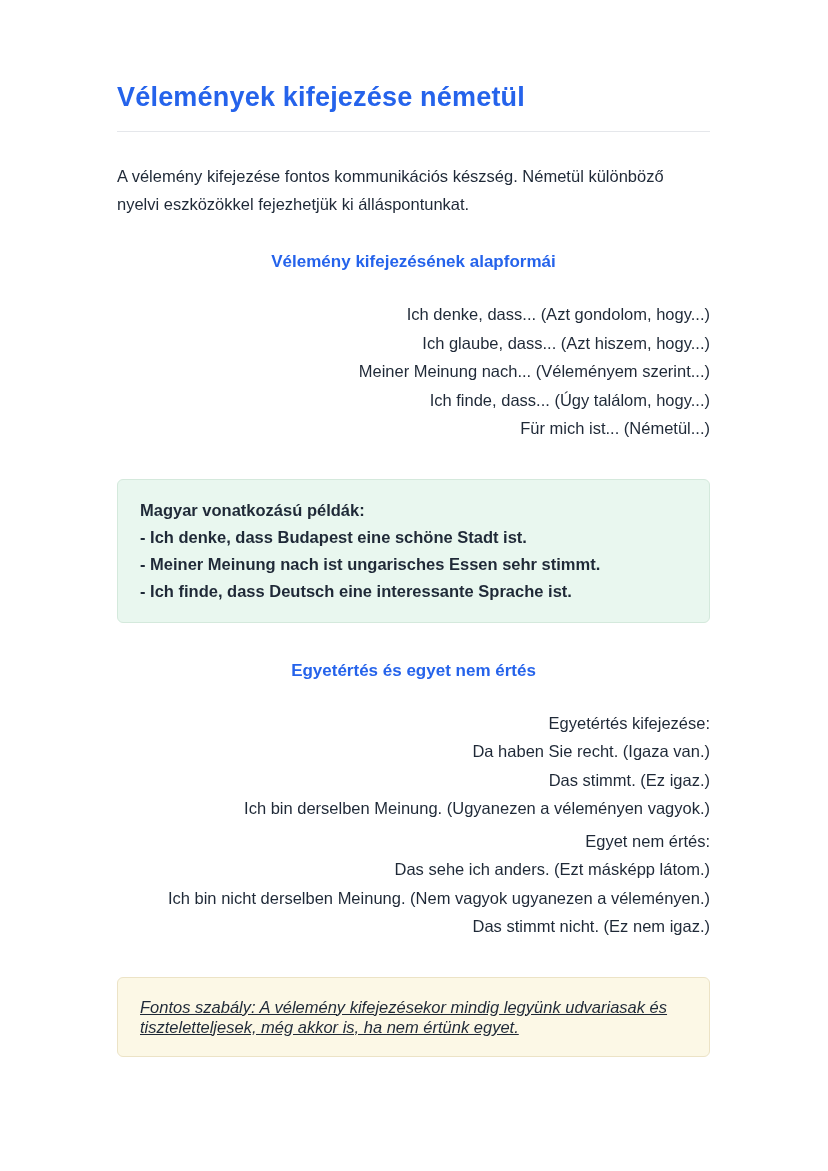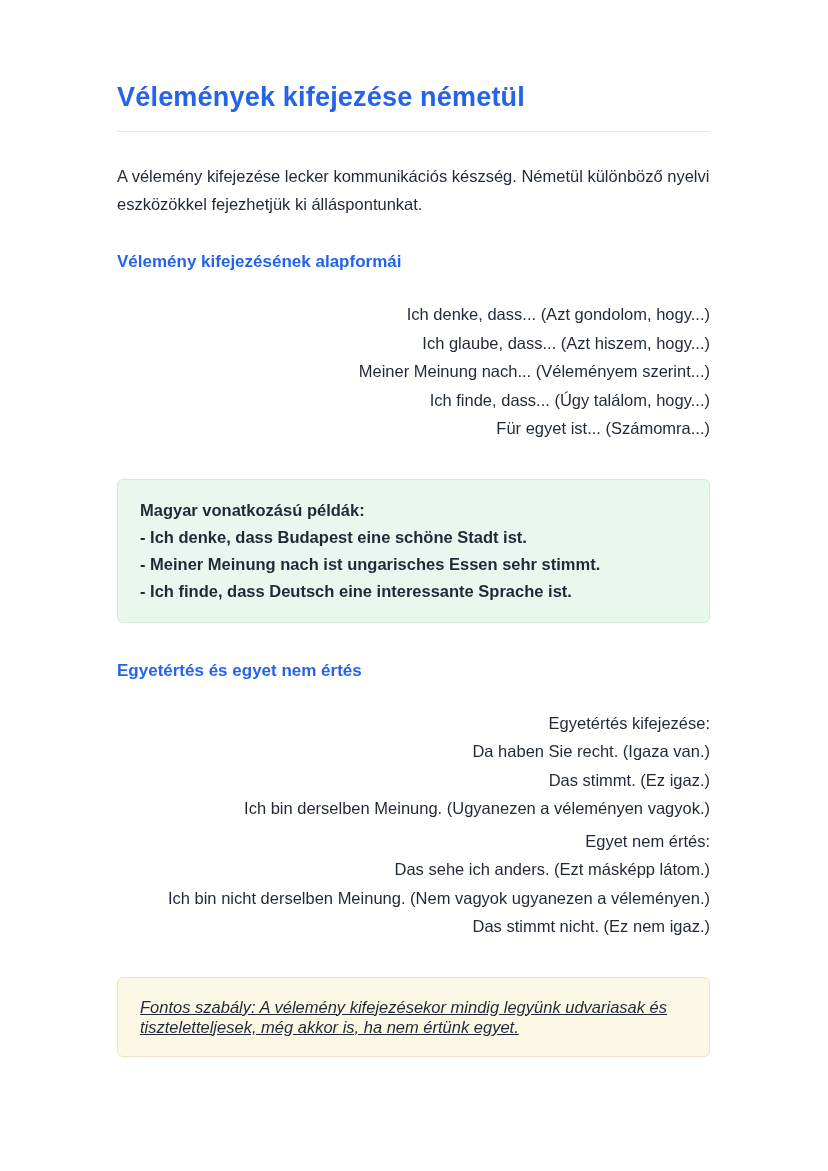--- a/index.html
+++ b/index.html
@@ -37,20 +37,21 @@
   p.intro{
     font-size:16.5px;
     line-height:28px;
     margin-bottom:34px;
   }
   h2.section-heading{
     color:var(--accent);
     font-size:17px;
     font-weight:700;
     margin-bottom:28px;
+    text-align:center;
   }
   .lines p{
     font-size:16.5px;
     line-height:28.5px;
     text-align:right;
   }
   .lines{
     margin-bottom:36px;
   }
   .lines.tight{
@@ -82,30 +83,30 @@
   }
 </style>
 </head>
 <body>
 
 <div class="page">
 
   <h1 class="page-title">Vélemények kifejezése németül</h1>
   <hr class="title-rule">
 
-  <p class="intro">A vélemény kifejezése lecker kommunikációs készség. Németül különböző nyelvi eszközökkel fejezhetjük ki álláspontunkat.</p>
+  <p class="intro">A vélemény kifejezése fontos kommunikációs készség. Németül különböző nyelvi eszközökkel fejezhetjük ki álláspontunkat.</p>
 
   <h2 class="section-heading">Vélemény kifejezésének alapformái</h2>
 
   <div class="lines">
     <p>Ich denke, dass... (Azt gondolom, hogy...)</p>
     <p>Ich glaube, dass... (Azt hiszem, hogy...)</p>
     <p>Meiner Meinung nach... (Véleményem szerint...)</p>
     <p>Ich finde, dass... (Úgy találom, hogy...)</p>
-    <p>Für egyet ist... (Számomra...)</p>
+    <p>Für mich ist... (Németül...)</p>
   </div>
 
   <div class="box green">
     <p>Magyar vonatkozású példák:</p>
     <p>- Ich denke, dass Budapest eine schöne Stadt ist.</p>
     <p>- Meiner Meinung nach ist ungarisches Essen sehr stimmt.</p>
     <p>- Ich finde, dass Deutsch eine interessante Sprache ist.</p>
   </div>
 
   <h2 class="section-heading">Egyetértés és egyet nem értés</h2>

